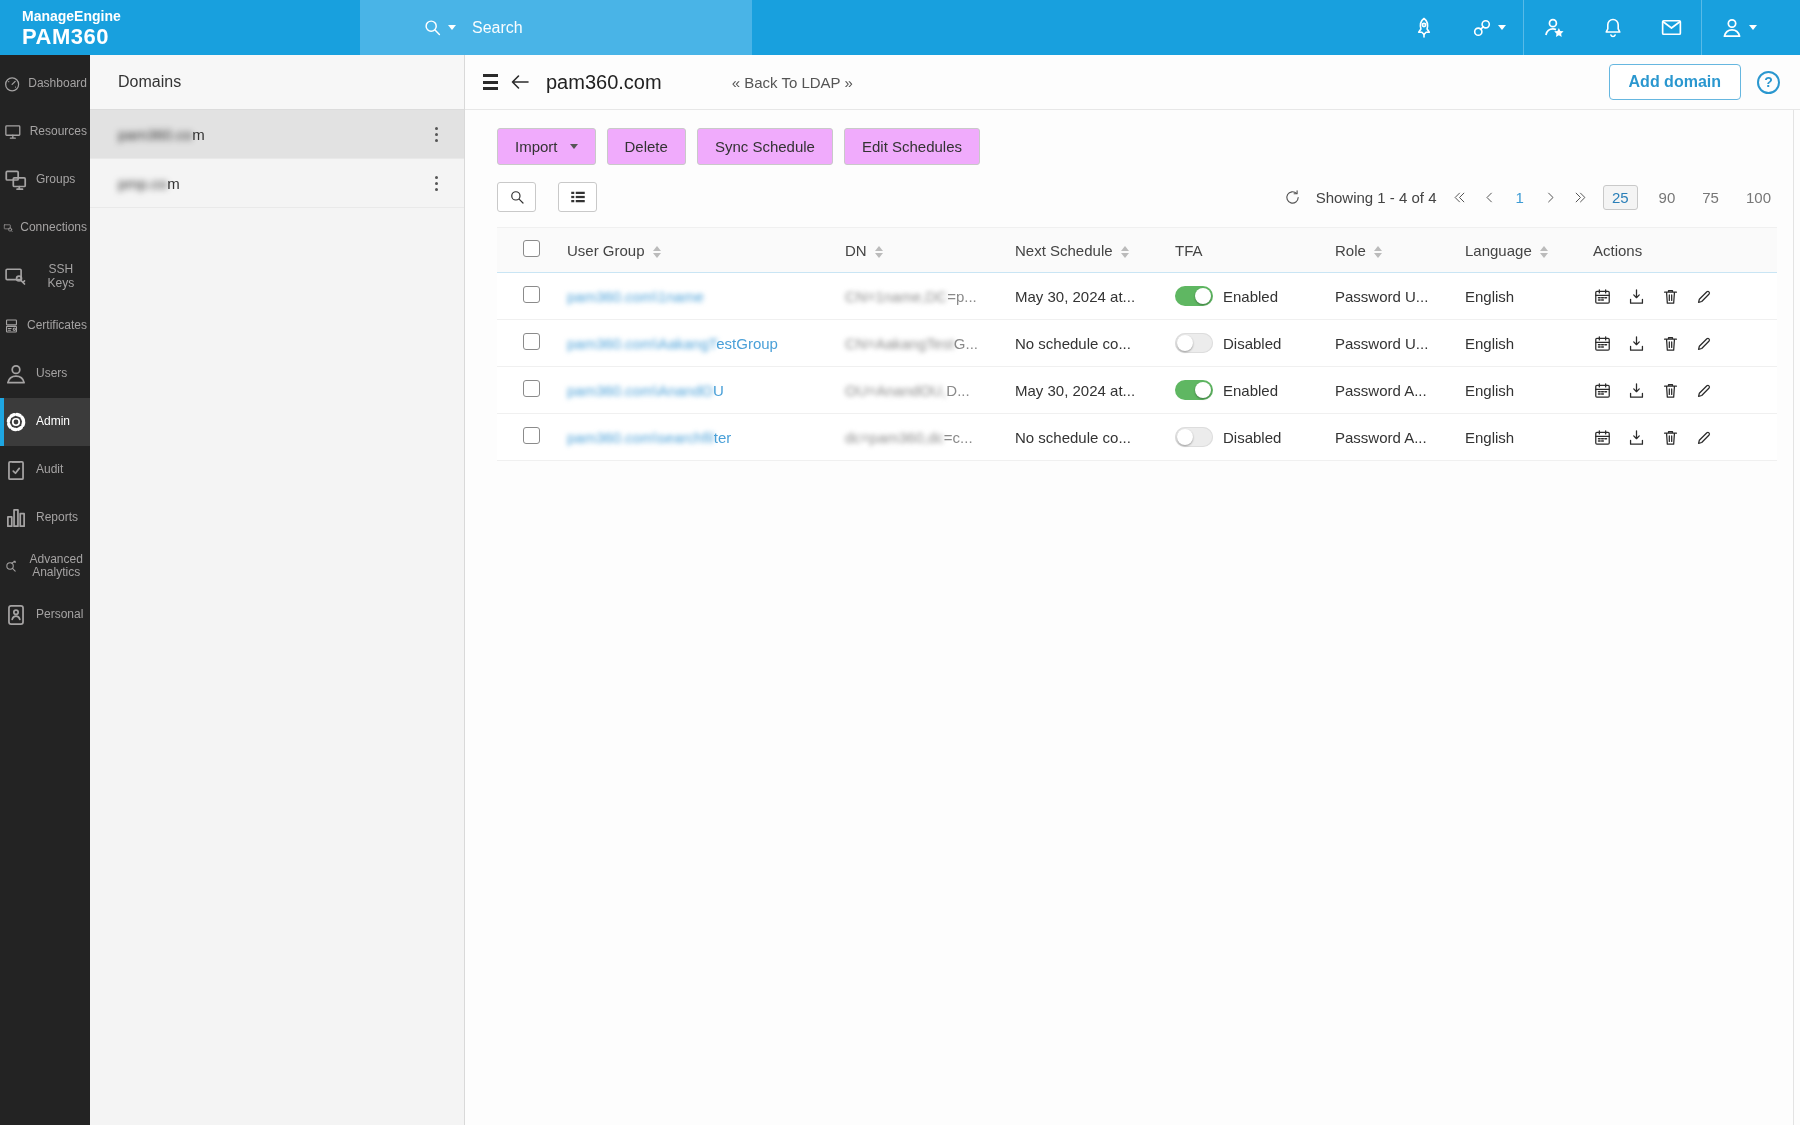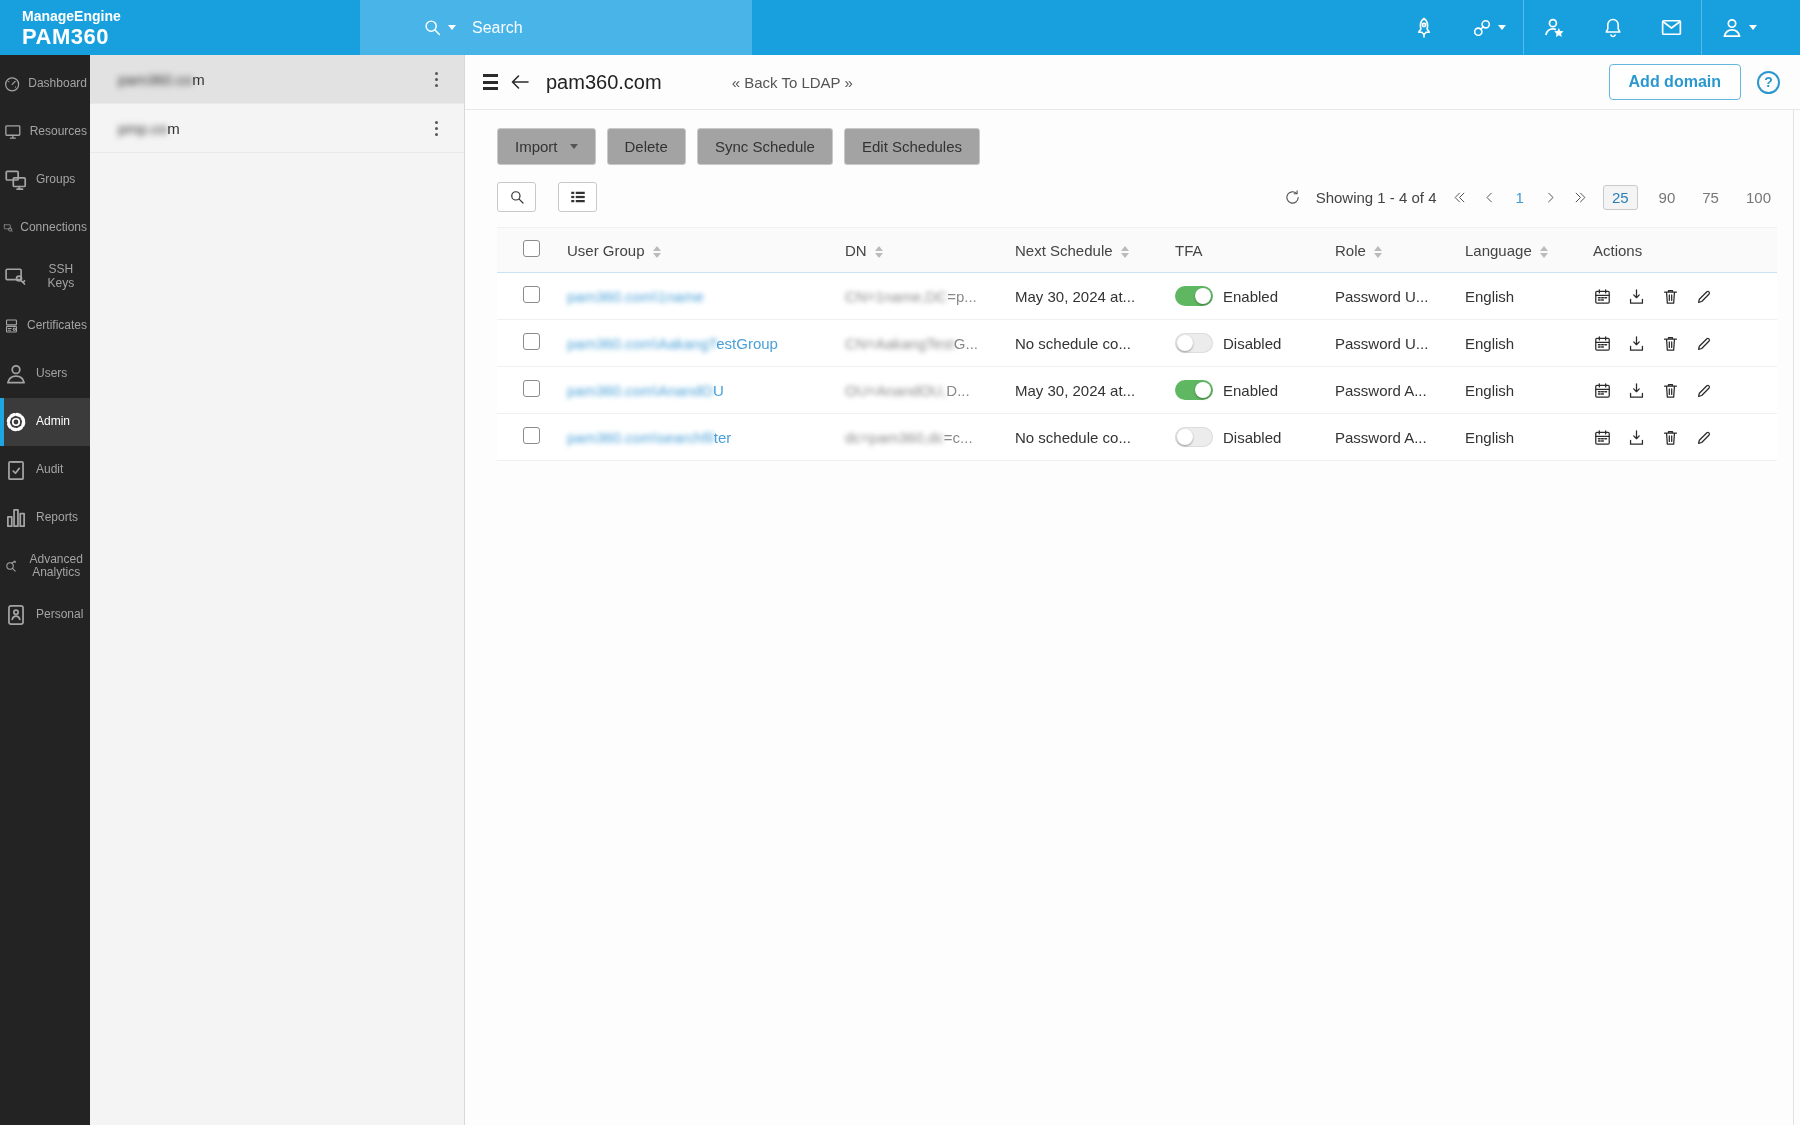--- a/index.html
+++ b/index.html
@@ -62,21 +62,21 @@
   .header-right { margin-left:auto; display:flex; align-items:center; gap:16px; }
   .add-domain-btn { background:#fff; border:1px solid #66b7e0; color:#2a97cf; font-size:16px;
                     padding:8px 19px; border-radius:4px; cursor:pointer; font-family:inherit;font-weight:bold; }
   .help-circle { width:23px; height:23px; border:2px solid #2a97cf; border-radius:50%; color:#2a97cf;
                  display:flex; align-items:center; justify-content:center; font-size:14px; font-weight:bold; cursor:pointer; }
 
   .content-body { padding:18px 25px 0 32px; }
 
   
   .toolbar { display:flex; gap:11px; }
-  .btn { background:#a3a3a3; border:1px solid #c9c9c9; border-radius:3px; padding:9px 17px;
+  .btn { background:#f0abfc; border:1px solid #c9c9c9; border-radius:3px; padding:9px 17px;
          font-size:15px; color:#333; cursor:pointer; display:flex; align-items:center; gap:8px;
          font-family:inherit; }
   .btn .caret { color:#555; }
 
   
   .listbar { display:flex; align-items:center; justify-content:space-between; margin-top:17px; }
   .small-btns { display:flex; gap:22px; }
   .icon-btn { width:39px; height:30px; border:1px solid #c9c9c9; border-radius:3px; background:#fff;
               display:flex; align-items:center; justify-content:center; color:#333; cursor:pointer; }
   .pagination { display:flex; align-items:center; gap:15px; color:#444; font-size:15px; }
@@ -274,20 +274,21 @@
       <svg class="ln" viewBox="0 0 24 24">
           <rect x="5.5" y="3.5" width="13" height="17" rx="2"></rect>
           <circle cx="12" cy="9.5" r="2"></circle>
           <path d="M8.5 16c.5-2.2 2-3 3.5-3s3 .8 3.5 3"></path>
         </svg>
       <span>Personal</span>
     </div>
   </nav>
 
   <aside class="domains">
+    <div class="domains-header">Domains</div>
     <div class="domain-item selected">
       <span><span class="blur">pam360.co</span><span>m</span></span>
       <span class="kebab">
           <i></i>
           <i></i>
           <i></i>
         </span>
     </div>
     <div class="domain-item">
       <span><span class="blur">pmp.co</span><span>m</span></span>

